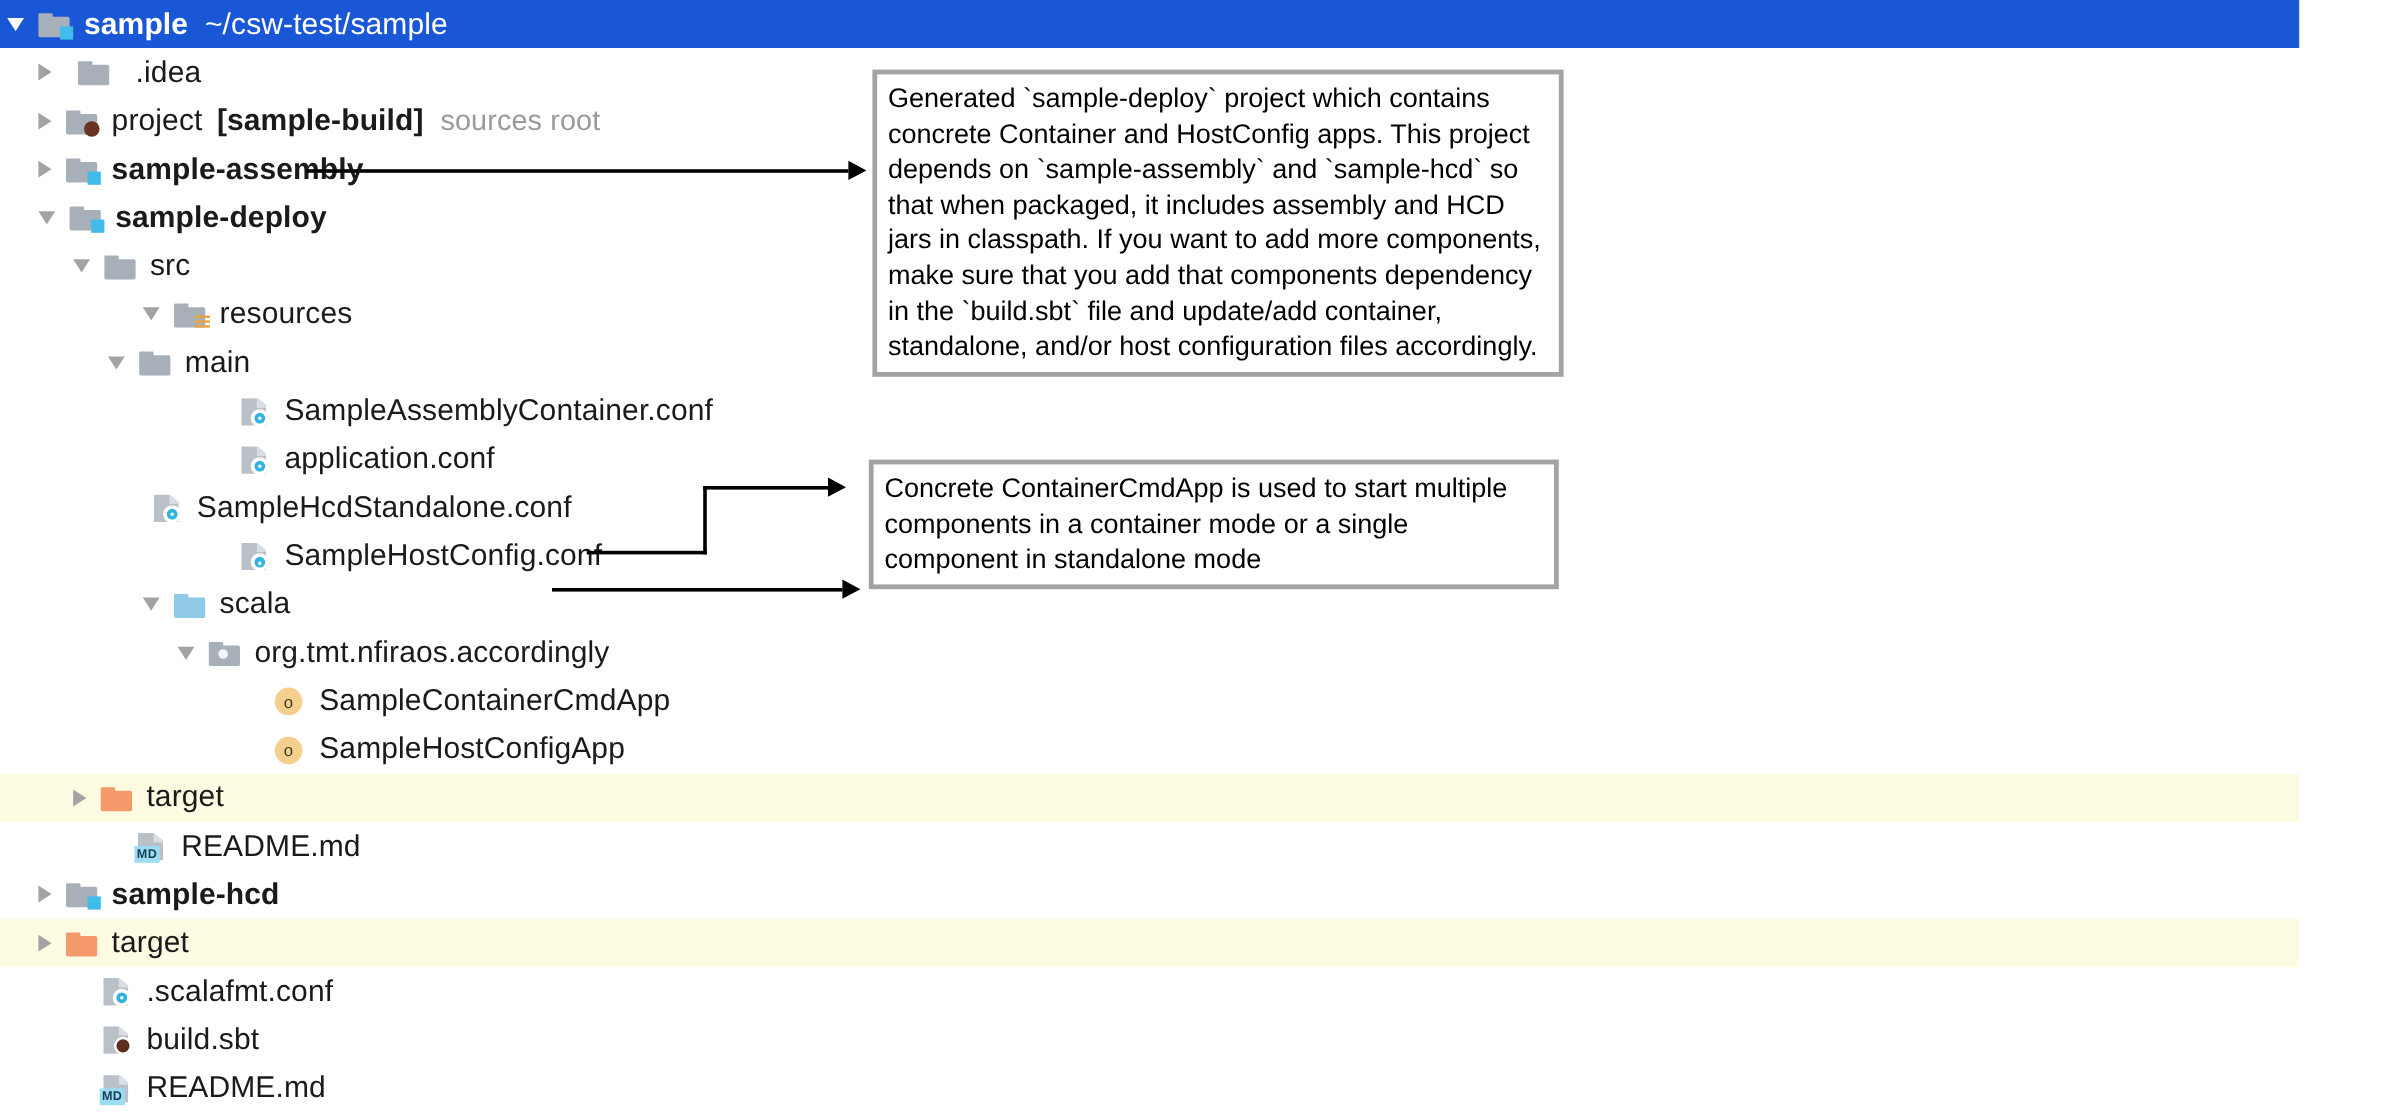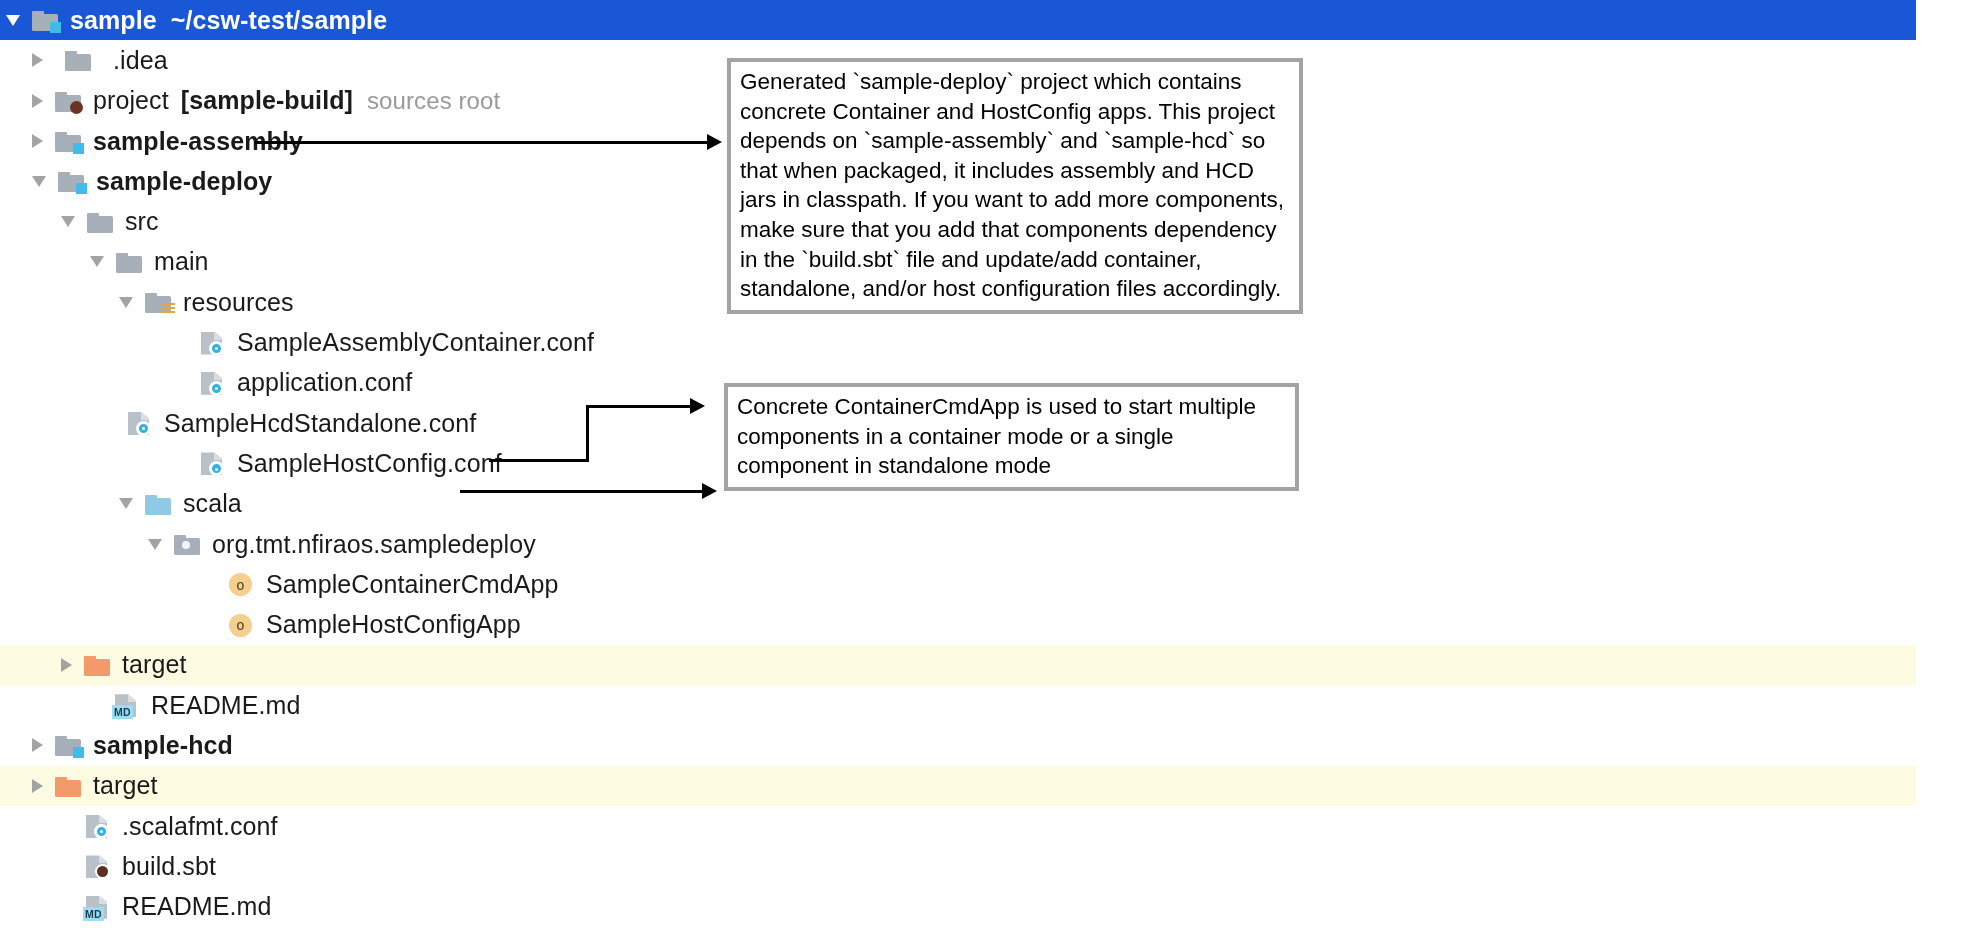--- a/index.html
+++ b/index.html
@@ -83,21 +83,21 @@
            font-family:"Liberation Sans", sans-serif; }
 
   
   .objico { position:absolute; left:2px; top:2px; width:23px; height:23px; border-radius:50%;
             background:#f5cf8e; display:flex; align-items:center; justify-content:center; }
   .objico span { font-size:14px; color:#4a3a1c; line-height:1; font-family:"Liberation Sans", sans-serif; }
 
   .label { font-size:25px; }
   .label.bold { font-weight: 700; }
   .label.muted { color:#9a9a9a; margin-left:14px; font-size:24px; }
-  .label.path { font-weight: 700; margin-left:14px; }
+  .label.path { font-weight: 400; margin-left:14px; }
   .row.selected .label.path { color:#ffffff; }
   .sub-bold { font-weight:700; margin-left:12px; }
 
   
   .callout {
     position: absolute;
     border: 4px solid #a3a3a3;
     background: #ffffff;
     font-size: 22.5px;
     line-height: 29.6px;
@@ -191,47 +191,47 @@
       <span class="twisty open"></span>
       <span class="ico">
         <span class="fld grey">
             <span class="tab"></span>
             <span class="body"></span>
           </span>
       </span>
       <span class="label">src</span>
     </div>
 
-    <div class="row" style="padding-left:90px;">
-      <span class="twisty open"></span>
-      <span class="ico">
-        <span class="fld grey">
-            <span class="tab"></span>
-            <span class="body"></span>
-          </span>
-      </span>
-      <span class="label">main</span>
-    </div>
-
     <div class="row" style="padding-left:119px;">
       <span class="twisty open"></span>
       <span class="ico">
         <span class="fld grey">
             <span class="tab"></span>
             <span class="body"></span>
           </span>
         <span class="badge-res">
             <i></i>
             <i></i>
             <i></i>
           </span>
       </span>
       <span class="label">resources</span>
     </div>
 
+    <div class="row" style="padding-left:90px;">
+      <span class="twisty open"></span>
+      <span class="ico">
+        <span class="fld grey">
+            <span class="tab"></span>
+            <span class="body"></span>
+          </span>
+      </span>
+      <span class="label">main</span>
+    </div>
+
     <div class="row" style="padding-left:176px;">
       <span class="twisty blank"></span>
       <span class="ico">
         <span class="file">
             <span class="fold"></span>
           </span>
           <span class="gear"></span>
       </span>
       <span class="label">SampleAssemblyContainer.conf</span>
     </div>
@@ -282,21 +282,21 @@
 
     <div class="row" style="padding-left:148px;">
       <span class="twisty open"></span>
       <span class="ico">
         <span class="fld grey">
             <span class="tab"></span>
             <span class="body"></span>
           </span>
         <span class="badge-pkg"></span>
       </span>
-      <span class="label">org.tmt.nfiraos.sampledeploy</span>
+      <span class="label">org.tmt.nfiraos.accordingly</span>
     </div>
 
     <div class="row" style="padding-left:205px;">
       <span class="twisty blank"></span>
       <span class="ico">
         <span class="objico">
             <span>o</span>
           </span>
       </span>
       <span class="label">SampleContainerCmdApp</span>

